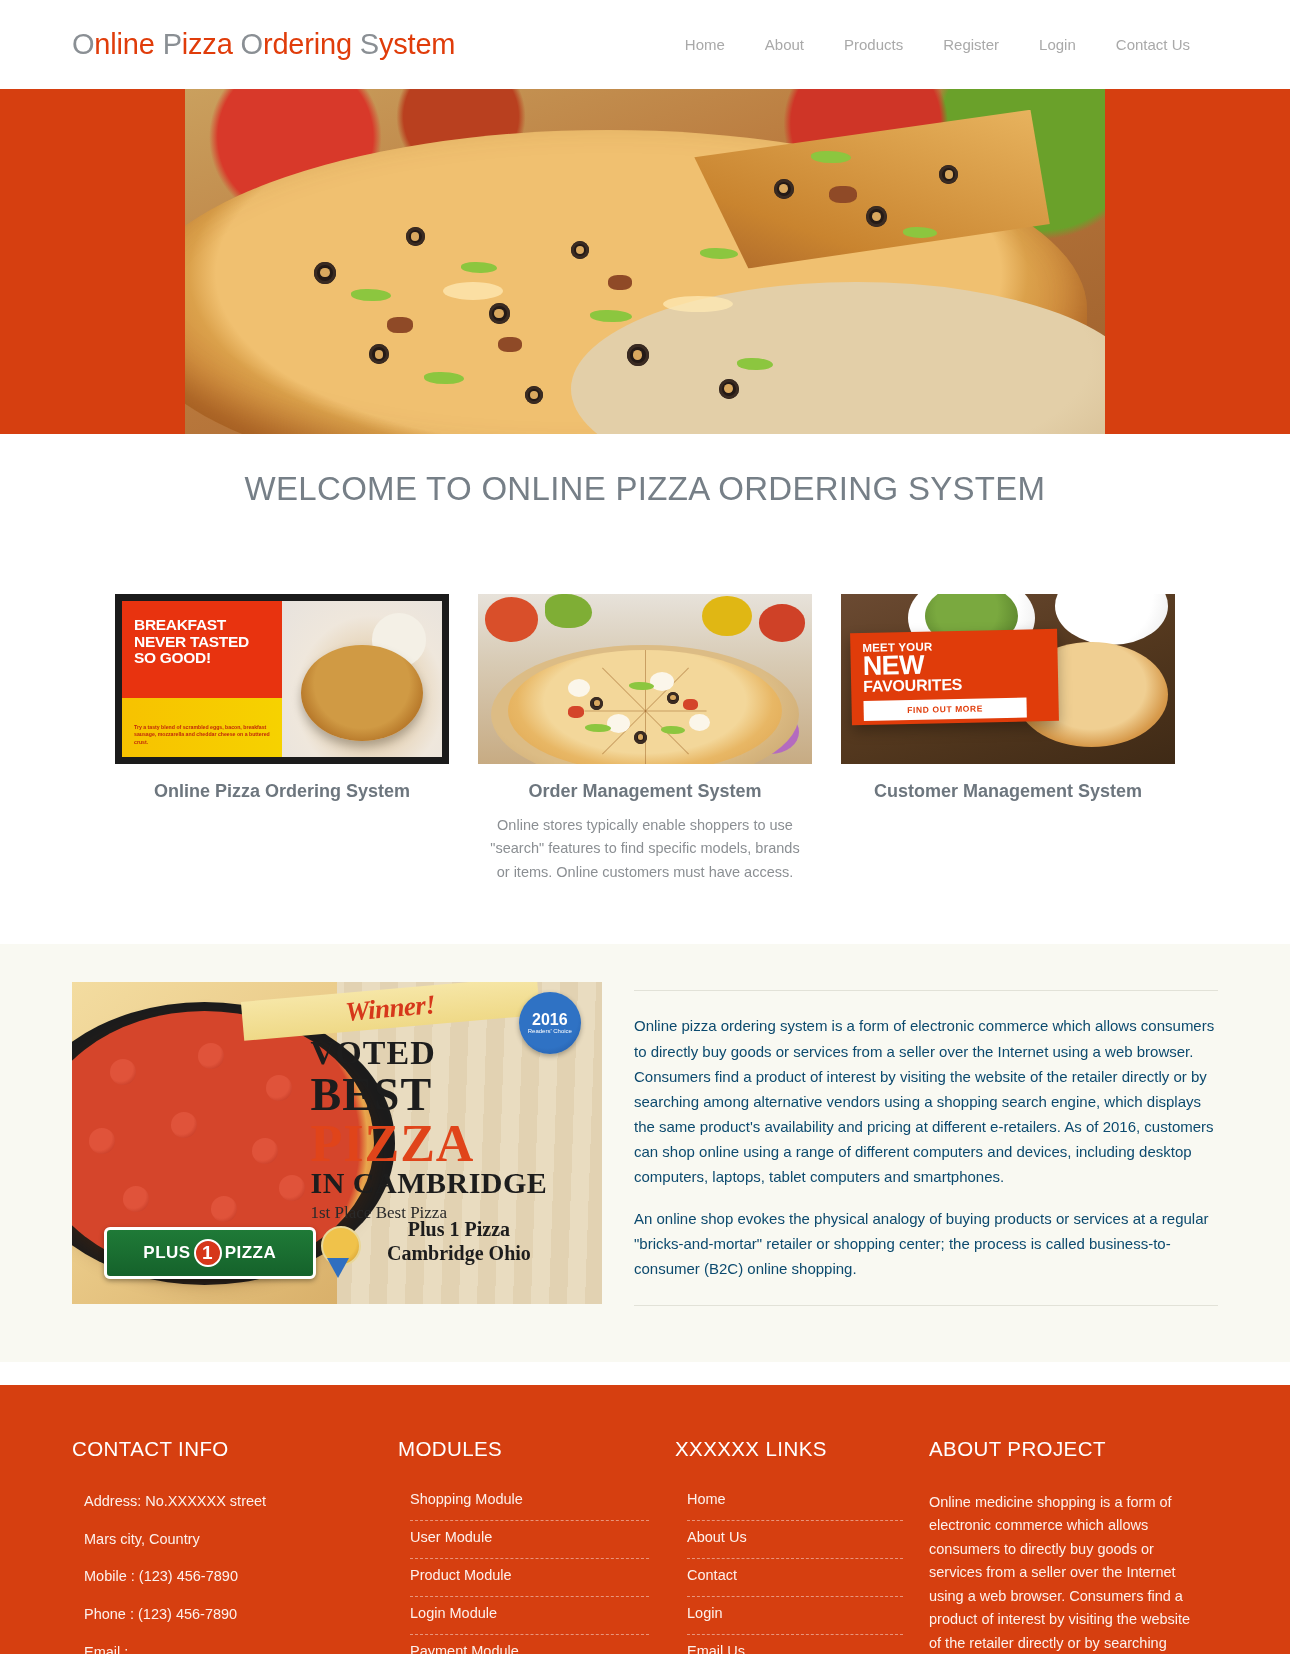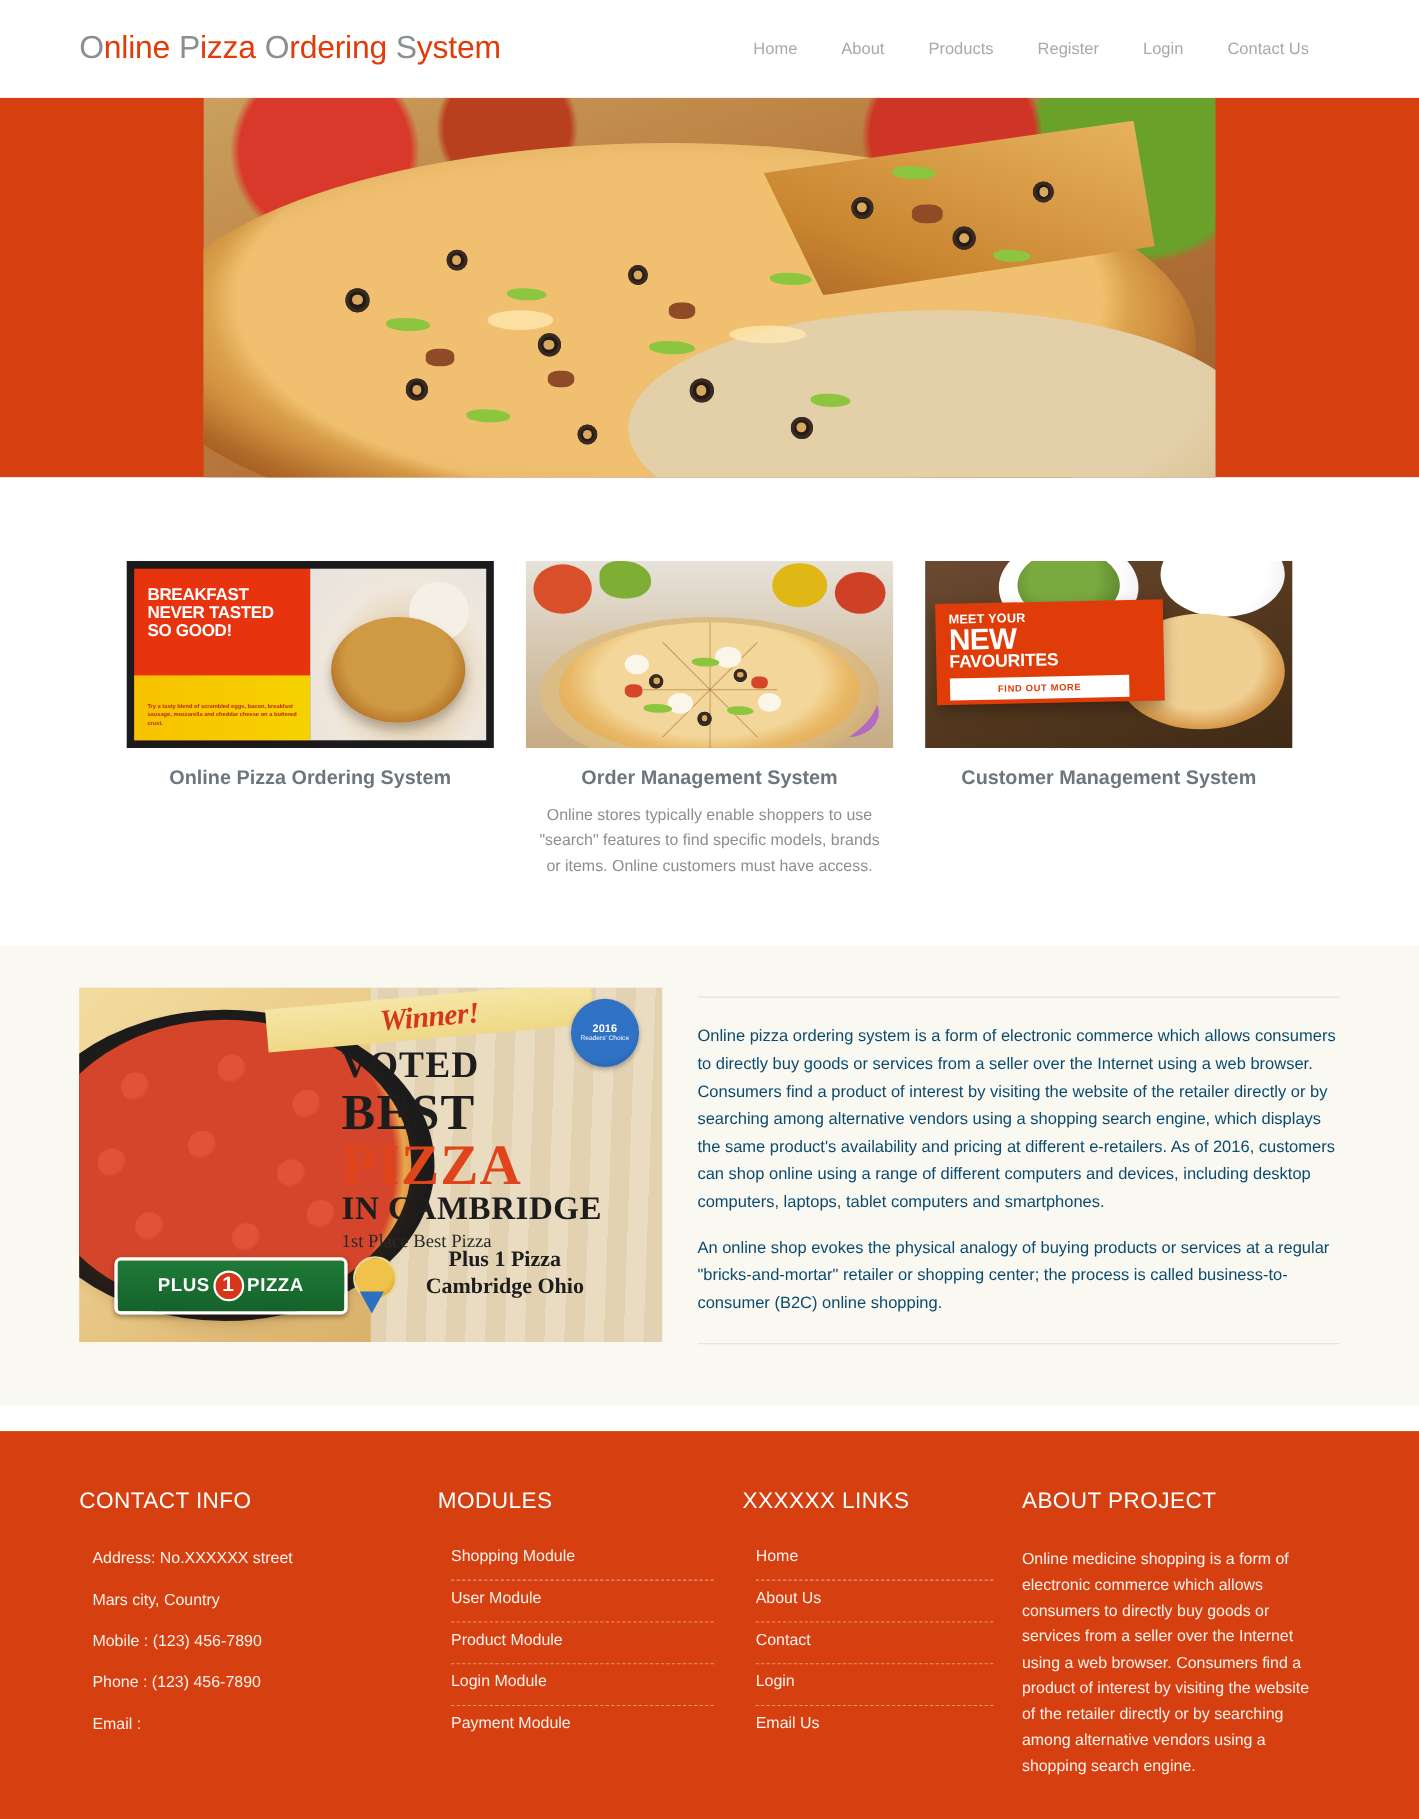--- a/index.html
+++ b/index.html
@@ -343,21 +343,21 @@
   .winner-text {
     color:#d6371a; font-family:"Liberation Serif", serif; font-style:italic;
     font-weight:bold; font-size:27px; letter-spacing:-0.5px;
   }
   .seal2016 {
     position:absolute; right:4%; top:3%; width:62px; height:62px; border-radius:50%;
     background: radial-gradient(circle at 45% 40%, #2f72c4 0 62%, #1f539a 100%);
     color:#fff; display:flex; flex-direction:column; align-items:center; justify-content:center;
     box-shadow: 0 2px 5px rgba(0,0,0,.3);
   }
-  .seal2016 b { font-size:10px; line-height:1;text-align:center; }
+  .seal2016 b { font-size:16px; line-height:1;text-align:center; }
   .seal2016 span { font-size:6px; line-height:1.2; text-align:center; }
   .poster-voted {
     position:absolute; left:45%; top:16%; width:54%;
     color:#1d1d1d; font-family:"Liberation Serif", serif; font-weight:bold;
     font-size:34px; letter-spacing:1px;
   }
   .poster-best {
     position:absolute; left:45%; top:26.5%; width:54%;
     color:#1d1d1d; font-family:"Liberation Serif", serif; font-weight:bold;
     font-size:46px; letter-spacing:1px;
@@ -460,20 +460,21 @@
       <div class="topping t-meat" style="left:46%;top:54%;width:24px;height:15px;"></div>
       <div class="topping t-meat" style="left:70%;top:28%;width:28px;height:17px;"></div>
       <div class="topping t-meat" style="left:34%;top:72%;width:24px;height:15px;"></div>
       <div class="topping t-cheese" style="left:28%;top:56%;width:60px;height:18px;"></div>
       <div class="topping t-cheese" style="left:52%;top:60%;width:70px;height:16px;"></div>
     </div>
   </div>
 </section>
 
 <section class="welcome-section">
+  <h1 class="welcome-title">WELCOME TO ONLINE PIZZA ORDERING SYSTEM</h1>
 
   <div class="cards">
 
     <div class="card">
       <div class="card-thumb">
         <div class="ad1">
           <div class="ad1-in">
             <div class="ad1-left">
               <div class="ad1-head">
                 <div>BREAKFAST</div>

